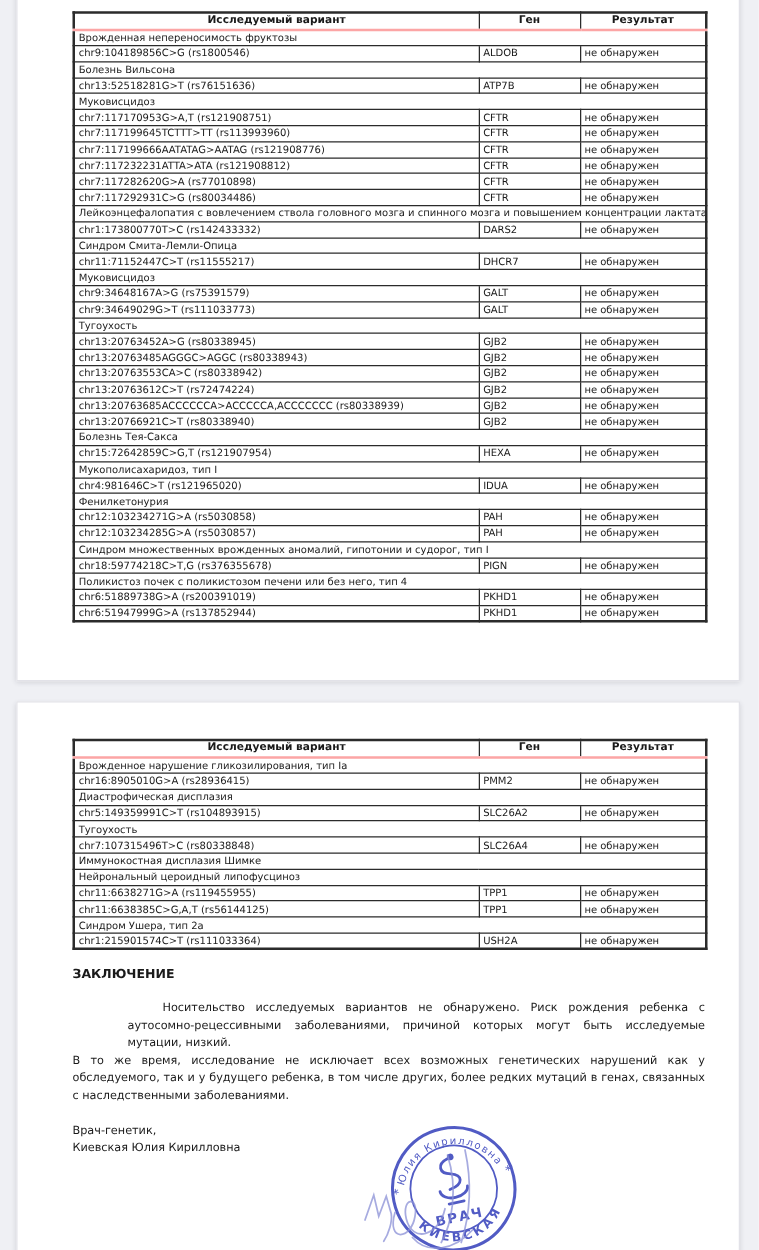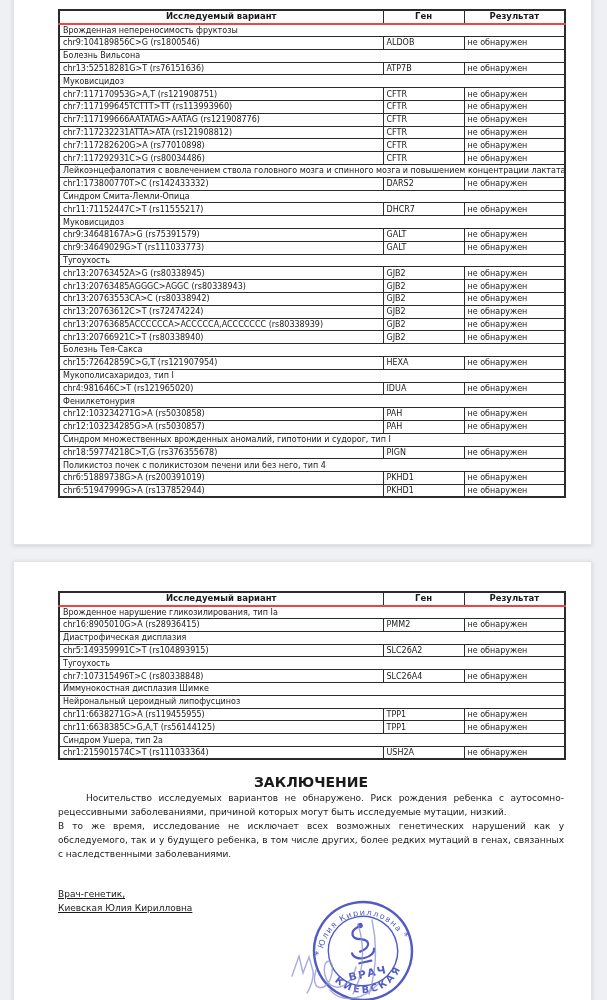--- a/index.html
+++ b/index.html
@@ -37,45 +37,45 @@
     padding:1px 3px;
     height:12.8px;
     overflow:hidden;
     white-space:nowrap;
   }
   table.report-table { border:2px solid #2b2b2b; }
   table.report-table th {
     font-size:8.5px;
     font-weight:bold;
     text-align:center;
-    border-bottom:2px solid #ef4444;
+    border-bottom:2px solid #fca5a5;
   }
   td.section {
     text-align:left;
     white-space:normal;
   }
   td.variant-cell, td.gene-cell, td.result-cell { text-align:left; }
   col.c-variant { width:324px; }
   col.c-gene { width:81px; }
   col.c-result { width:101px; }
 
   .conclusion { margin:14px 44px 0 44px; width:506px; }
   .conclusion-title {
-    text-align:center;
+    text-align:left;
     font-weight:bold;
-    font-size:14px;
-    margin-bottom:2px;
+    font-size:10px;
+    margin-bottom:16px;
   }
   .conclusion-body p {
     font-size:9px;
     line-height:1.55;
     text-align:justify;
   }
-  .conclusion-body p.indent { text-indent:28px; }
-  .doctor-block { margin-top:26px; font-size:9px; line-height:1.55;text-decoration:underline; }
+  .conclusion-body p.indent { text-indent:28px;margin-left:44px; }
+  .doctor-block { margin-top:14px; font-size:9px; line-height:1.55; }
 
   .stamp {
     position:absolute;
     left:296px;
     top:336px;
     width:106px;
     height:106px;
     transform:rotate(-12deg);
     opacity:.88;
   }

